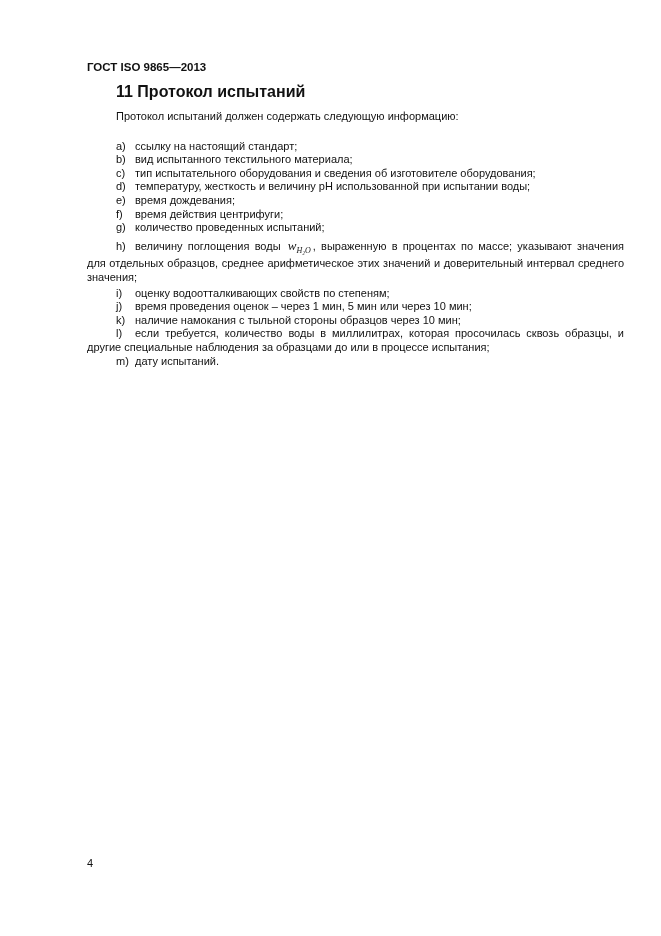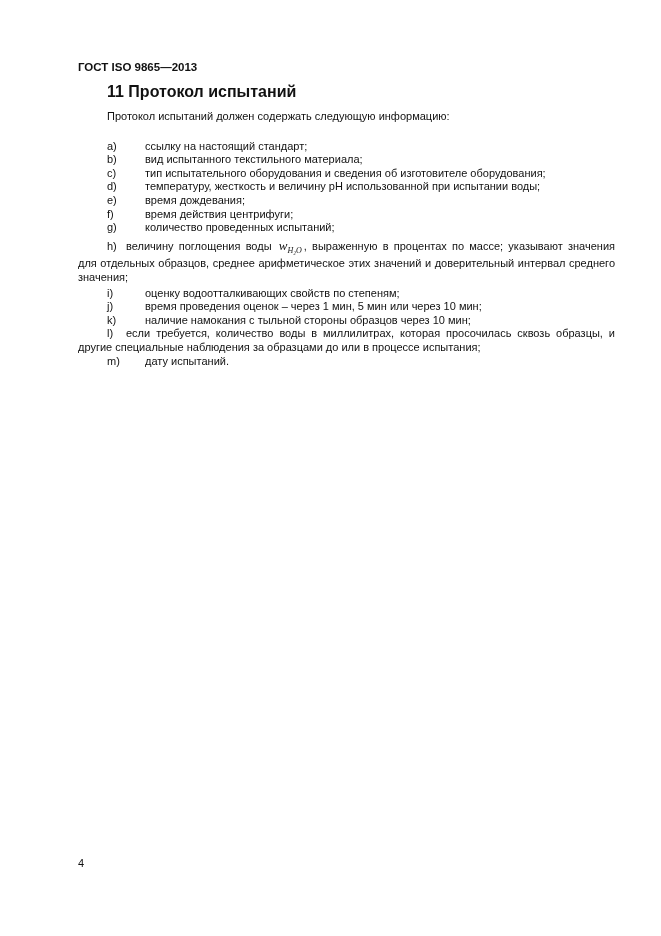--- a/index.html
+++ b/index.html
@@ -10,21 +10,21 @@
     body {
       width: 661px;
       height: 936px;
       position: relative;
       overflow: hidden;
       font-family: "Liberation Sans", sans-serif;
       color: #111111;
     }
     .page {
       position: absolute;
-      left: 0; top: 0;
+      left: 9px; top: 0;
       width: 541px; height: 936px;
     }
     .doc-header {
       position: absolute;
       left: 78px;
       top: 61px;
       font-size: 11.5px;
       font-weight: bold;
       letter-spacing: 0;
     }
@@ -50,21 +50,20 @@
     .item {
       display: flex;
       padding-left: 29px;
     }
     .item .marker {
       width: 19px;
       flex: 0 0 19px;
     }
     .item .text {
       flex: 1;
-      margin-left: 19px;
     }
     .para {
       text-indent: 29px;
       text-align: justify;
       text-align-last: left;
     }
     .para .marker {
       display: inline-block;
       width: 19px;
       text-indent: 0;

